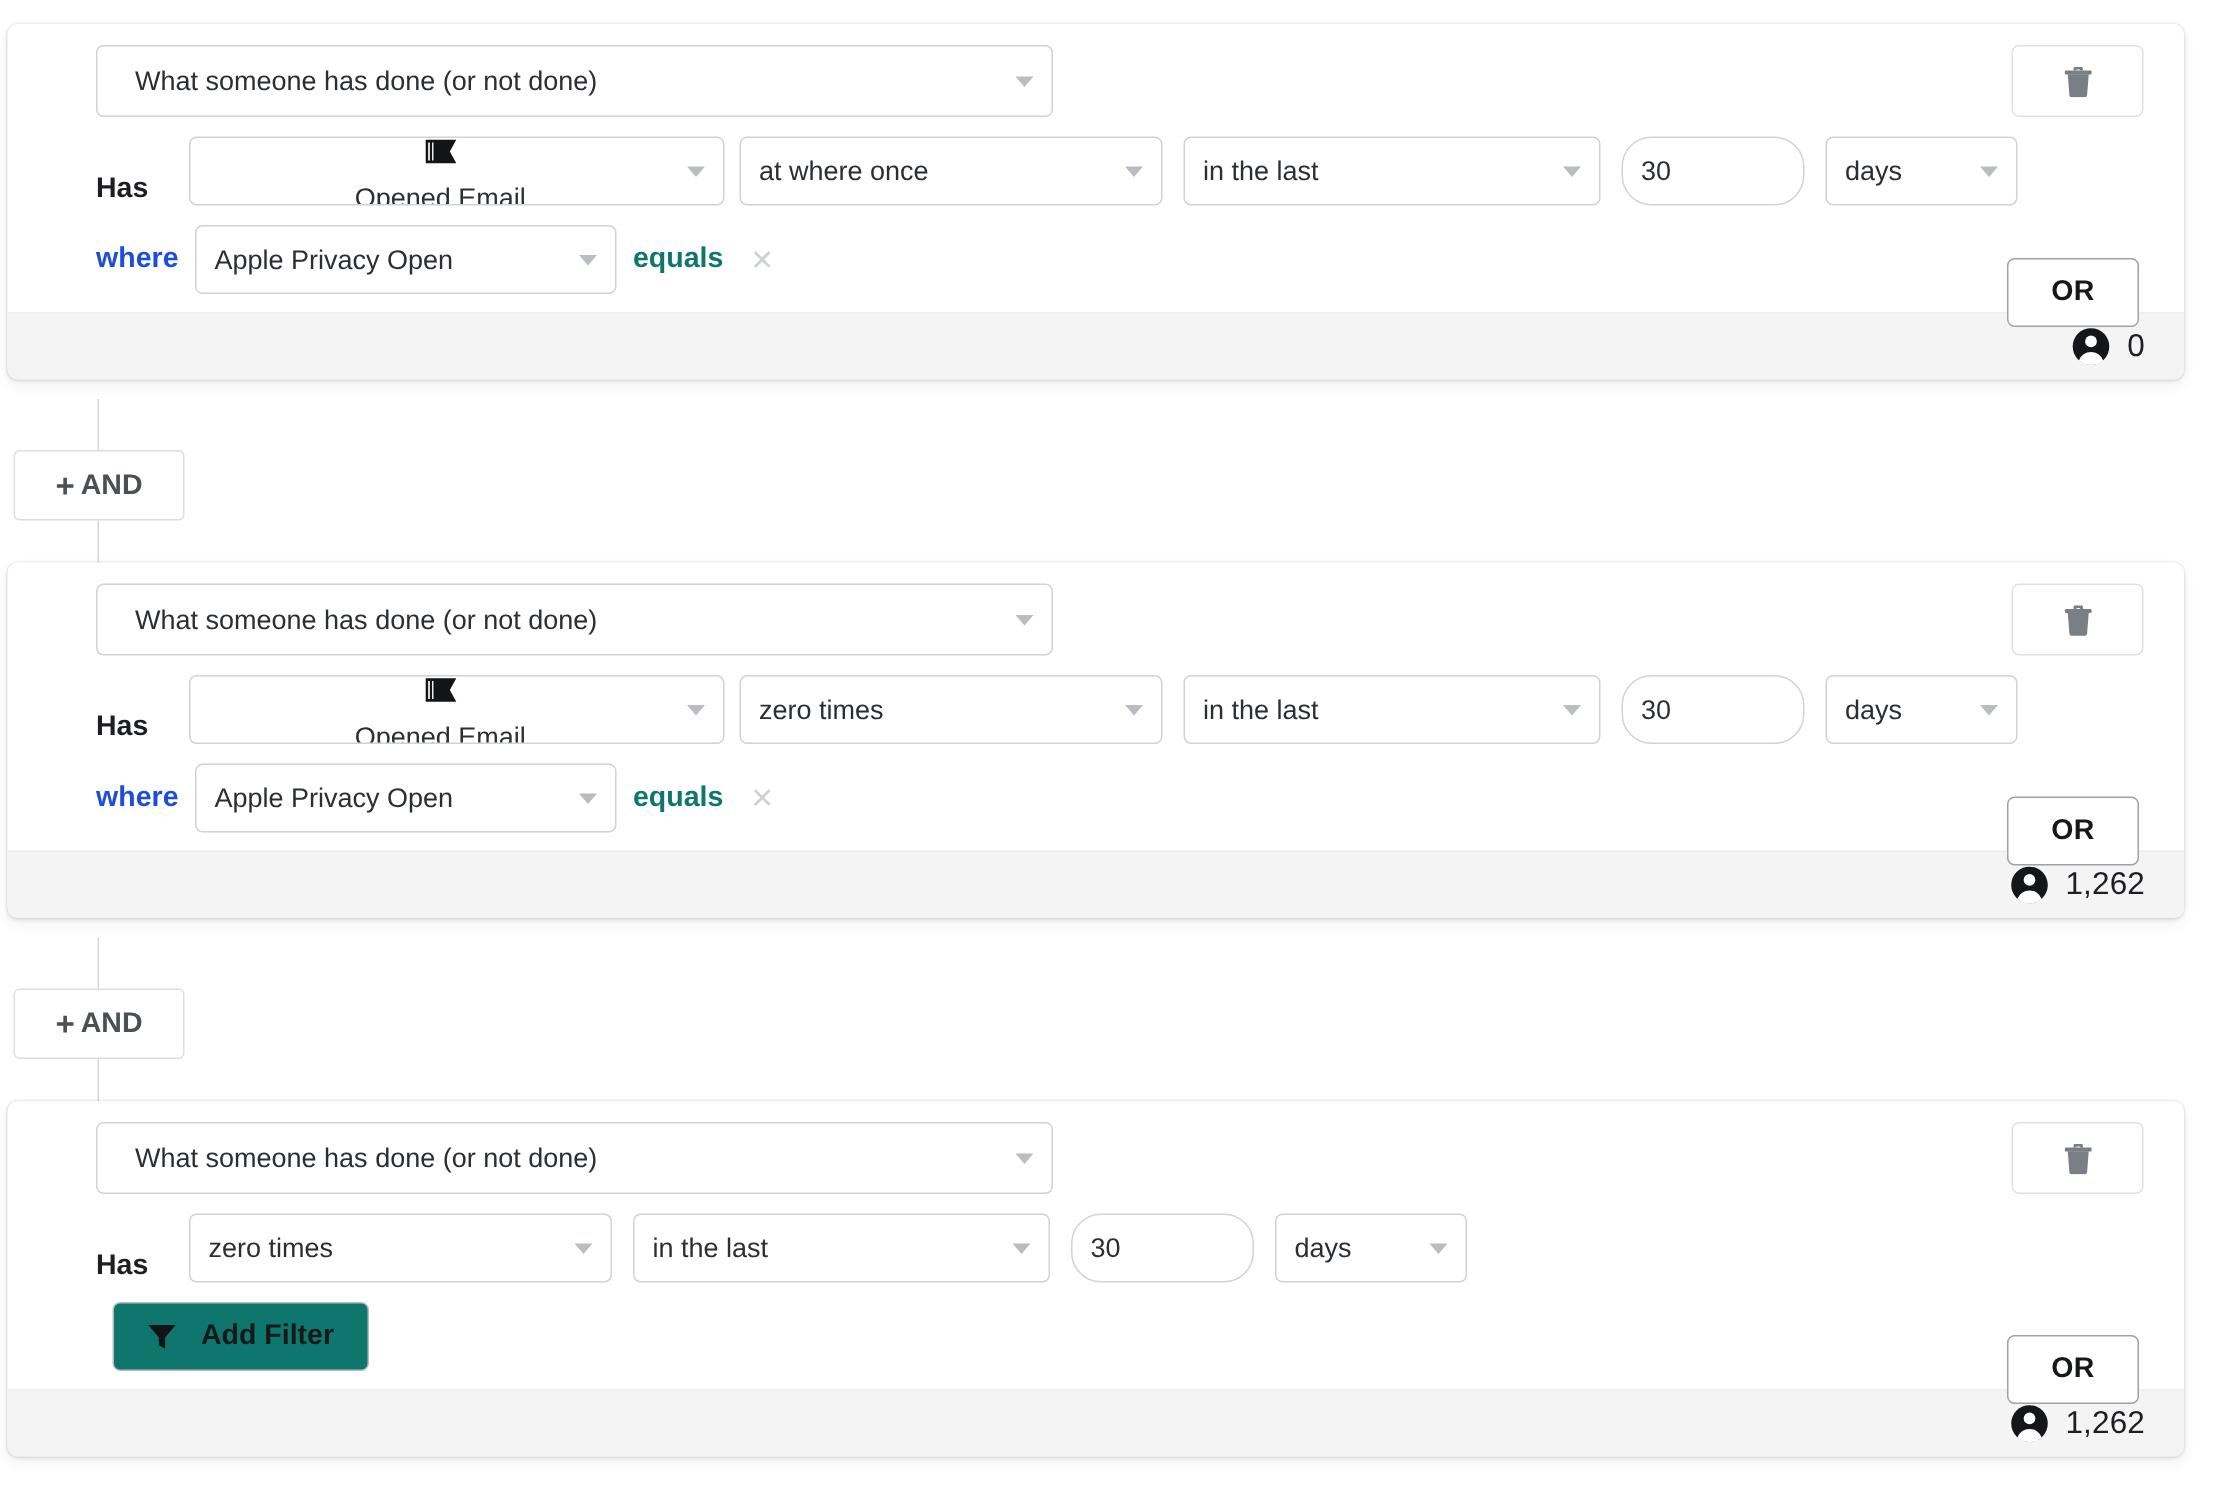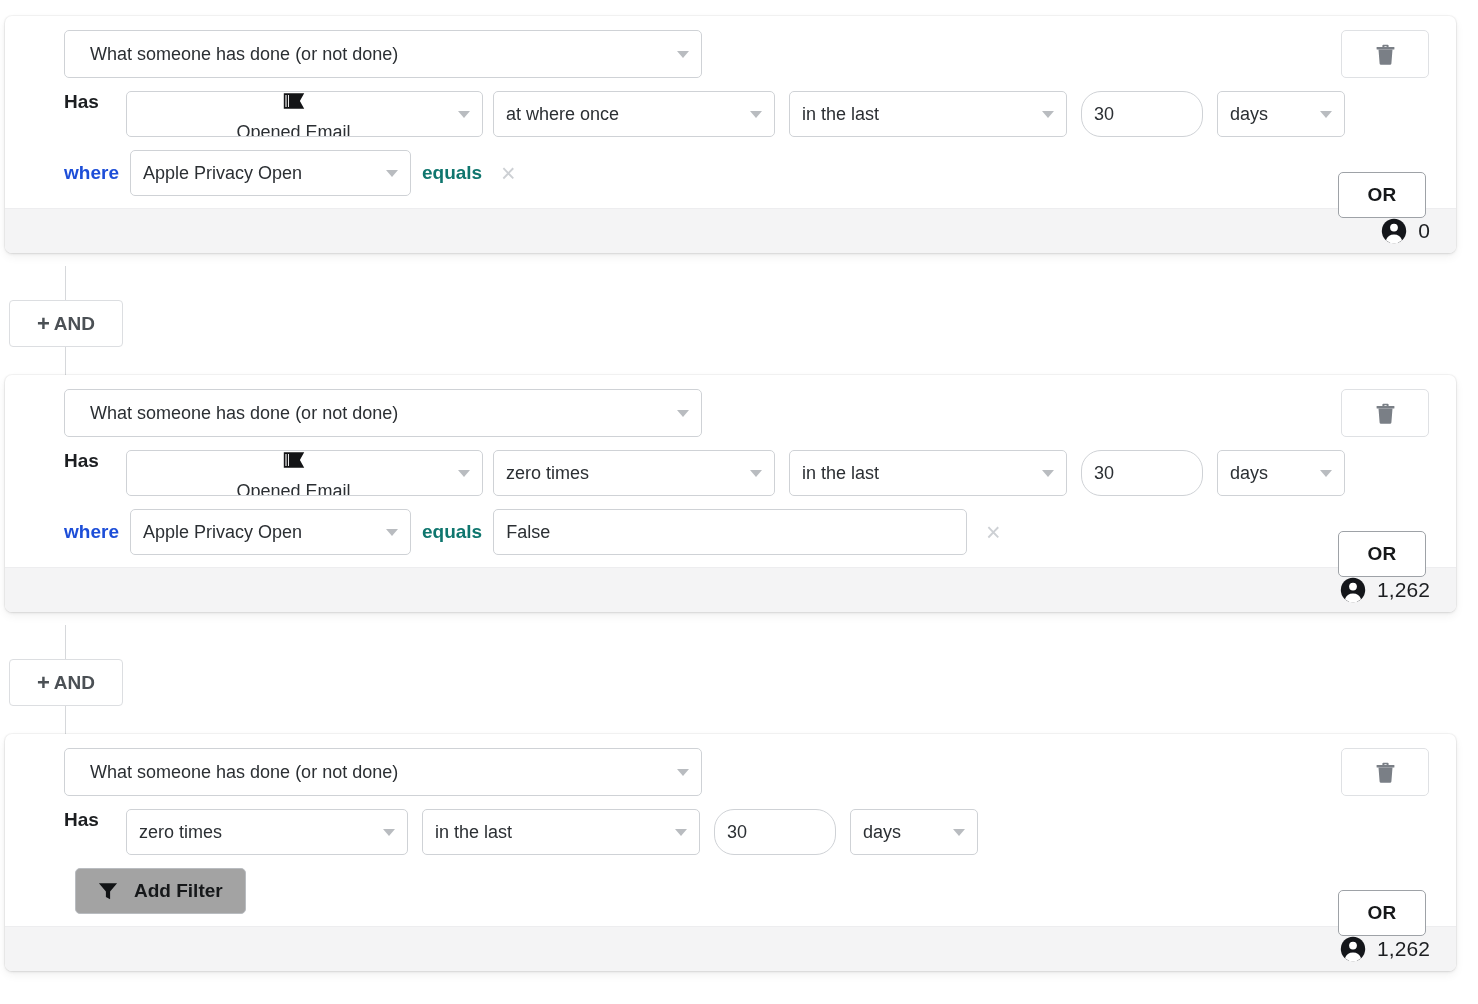--- a/index.html
+++ b/index.html
@@ -69,21 +69,21 @@
   }
 
   
   .row-type {
     display: flex;
     align-items: center;
     margin-bottom: 13px;
   }
   .row-has {
     display: flex;
-    align-items: flex-start;
+    align-items: flex-end;
     gap: 10px;
     margin-bottom: 13px;
   }
   .row-where {
     display: flex;
     align-items: center;
     gap: 11px;
   }
 
   
@@ -202,21 +202,21 @@
     font-weight: bold;
     color: #16181a;
     letter-spacing: 0.3px;
   }
 
   
   .btn-addfilter {
     height: 46px;
     margin-left: 52px;
     padding: 0 22px;
-    background: #a3a3a3;
+    background: #0f766e;
     border: 1px solid #b9bcc0;
     border-radius: 5px;
     display: inline-flex;
     align-items: center;
     gap: 16px;
     font-size: 19px;
     font-weight: bold;
     color: #16181a;
   }
 
@@ -389,23 +389,20 @@
       <div class="row-where">
         <div class="lbl-where">where</div>
 
         <div class="ctrl select ctrl-prop">
           <span>Apple Privacy Open</span>
           <span class="caret"></span>
         </div>
 
         <div class="lbl-equals">equals</div>
 
-        <div class="ctrl ctrl-value">
-          <span>False</span>
-        </div>
 
         <div class="clear-x">×</div>
 
         <div class="btn-or" style="top:156px;">OR</div>
       </div>
 
     </div>
     <div class="card-footer">
       <div class="count-wrap">
         <svg width="26" height="26" viewBox="0 0 26 26">

